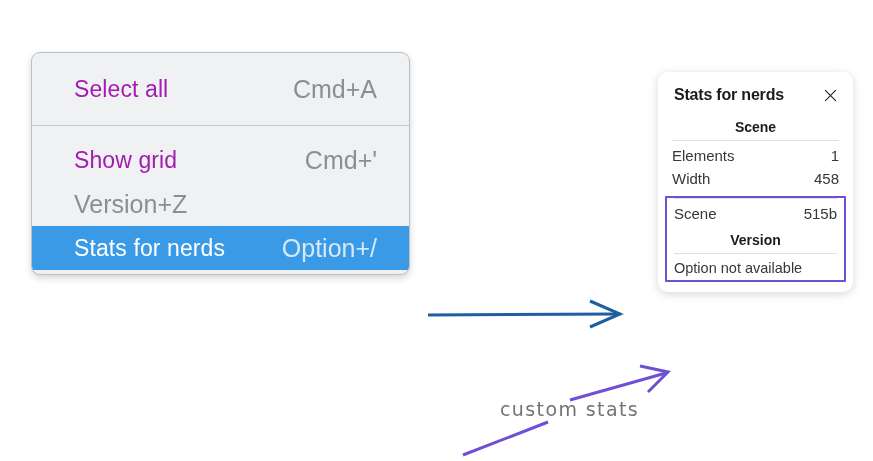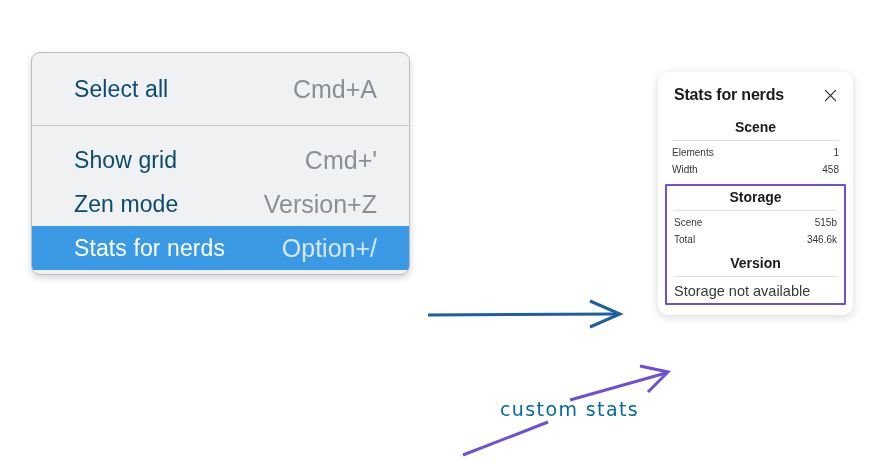--- a/index.html
+++ b/index.html
@@ -46,21 +46,21 @@
     height: 44px;
     padding: 0 32px 0 42px;
     box-sizing: border-box;
     cursor: default;
   }
   .menu-item.selected {
     background: #3a9ae6;
   }
   .menu-label {
     font-size: 23px;
-    color: #0c4a6e;
+    color: #a21caf;
     letter-spacing: 0.1px;
     white-space: nowrap;
   }
   .menu-shortcut {
     font-size: 25px;
     color: #8a8f95;
     white-space: nowrap;
   }
   .menu-item.selected .menu-label { color: #ffffff; }
   .menu-item.selected .menu-shortcut { color: #d6e9f9; text-align: center; }
@@ -115,21 +115,21 @@
   }
   .section-rule {
     height: 1px;
     background: #e0e0e0;
     margin-bottom: 3px;
   }
   .stat-row {
     display: flex;
     justify-content: space-between;
     align-items: center;
-    font-size: 10px;
+    font-size: 15px;
     color: #33383d;
     padding: 3px 0;
   }
   .stat-key { white-space: nowrap; }
   .stat-val { white-space: nowrap; }
   .full-row {
     font-size: 14.5px;
     color: #33383d;
     padding: 3px 0 2px 0;
     white-space: nowrap;
@@ -141,21 +141,21 @@
     left: 0; top: 0;
     width: 873px; height: 461px;
     pointer-events: none;
   }
   #custom-stats-label {
     position: absolute;
     left: 500px;
     top: 398px;
     font-family: "DejaVu Sans", sans-serif;
     font-size: 19px;
-    color: #0369a1;
+    color: #737373;
     letter-spacing: 1.4px;
     white-space: nowrap;
   }
 </style>
 </head>
 <body>
 
 <div id="context-menu">
 
   <div class="menu-group group-top">
@@ -164,21 +164,20 @@
       <span class="menu-shortcut">Cmd+A</span>
     </div>
   </div>
 
   <div class="menu-group group-bottom">
     <div class="menu-item">
       <span class="menu-label">Show grid</span>
       <span class="menu-shortcut">Cmd+'</span>
     </div>
     <div class="menu-item">
-      <span class="menu-label">Zen mode</span>
       <span class="menu-shortcut">Version+Z</span>
     </div>
     <div class="menu-item selected">
       <span class="menu-label">Stats for nerds</span>
       <span class="menu-shortcut">Option+/</span>
     </div>
   </div>
 
 </div>
 
@@ -201,34 +200,29 @@
       <span class="stat-key">Elements</span>
       <span class="stat-val">1</span>
     </div>
     <div class="stat-row">
       <span class="stat-key">Width</span>
       <span class="stat-val">458</span>
     </div>
   </div>
 
   <div class="section boxed" style="margin-top:6px;">
-    <div class="section-title">Storage</div>
     <div class="section-rule"></div>
     <div class="stat-row">
       <span class="stat-key">Scene</span>
       <span class="stat-val">515b</span>
     </div>
-    <div class="stat-row">
-      <span class="stat-key">Total</span>
-      <span class="stat-val">346.6k</span>
-    </div>
 
     <div class="section-title" style="padding-top:7px;">Version</div>
     <div class="section-rule"></div>
-    <div class="full-row">Storage not available</div>
+    <div class="full-row">Option not available</div>
   </div>
 
 </div>
 
 <svg id="annotations" viewBox="0 0 873 461">
 
   <g>
     <line x1="428" y1="315" x2="618" y2="314" stroke="#1f5fa0" stroke-width="3"></line>
     <polyline points="590,301 620,314 590,327" fill="none" stroke="#1f5fa0" stroke-width="3" stroke-linejoin="miter"></polyline>
   </g>

